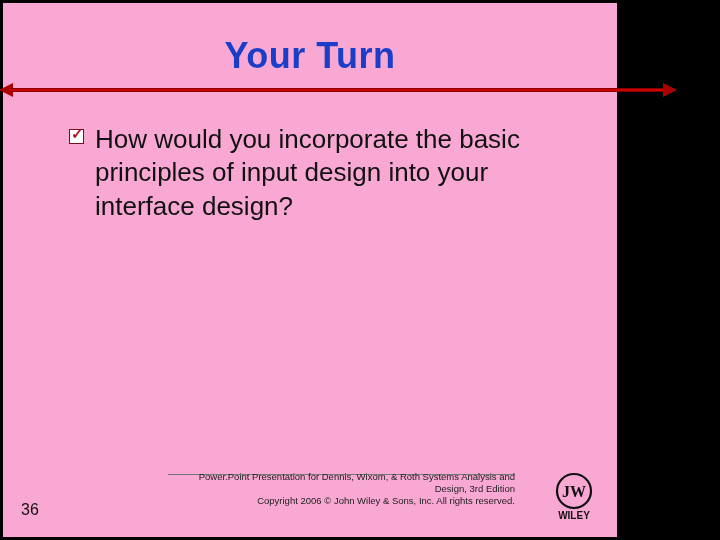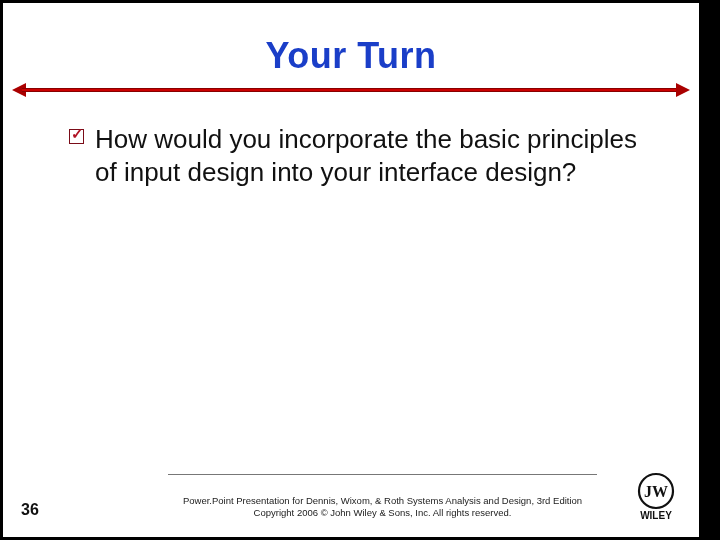--- a/index.html
+++ b/index.html
@@ -5,22 +5,22 @@
   * { margin: 0; padding: 0; box-sizing: border-box; }
   html, body { width: 720px; height: 540px; overflow: hidden; }
   body {
     background: #000;
     font-family: "Trebuchet MS", "Arial", sans-serif;
     position: relative;
   }
   .slide {
     position: absolute;
     left: 3px; top: 3px;
-    width: 696px; height: 534px;
-    background: #ffffff;
+    width: 614px; height: 534px;
+    background: #f9a8d4;
   }
   .title {
     text-align: center;
     font-size: 36px;
     font-weight: bold;
     color: #1a3ec8;
     margin-top: 32px;
     letter-spacing: 0.5px;
   }
   .rule-wrap {
@@ -78,32 +78,31 @@
   .footer-rule {
     position: absolute;
     left: 165px; right: 102px;
     bottom: 62px;
     height: 1px;
     background: #777;
   }
   .credits {
     position: absolute;
     left: 165px; right: 102px;
-    bottom: 18px;
+    bottom: 30px;
     font-size: 9.5px;
     color: #222;
-    text-align: center;
+    text-align: right;
     line-height: 1.25;
   }
   .page-num {
     position: absolute;
     left: 18px; bottom: 18px;
     font-size: 16px;
     color: #111;
-    font-weight: bold;
   }
   .logo {
     position: absolute;
     right: 16px; bottom: 14px;
     width: 54px; height: 54px;
   }
 </style>
 </head>
 <body>
 

